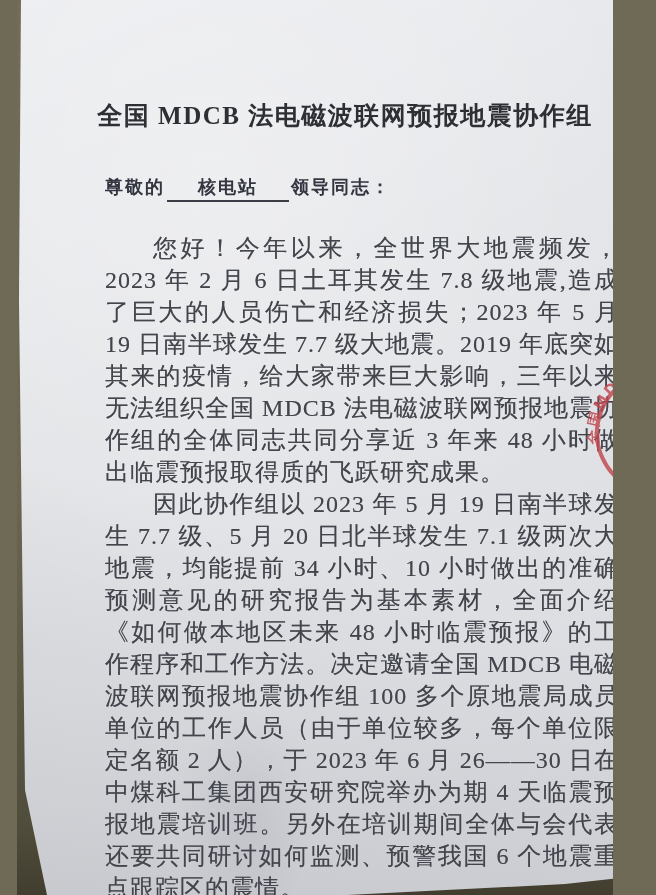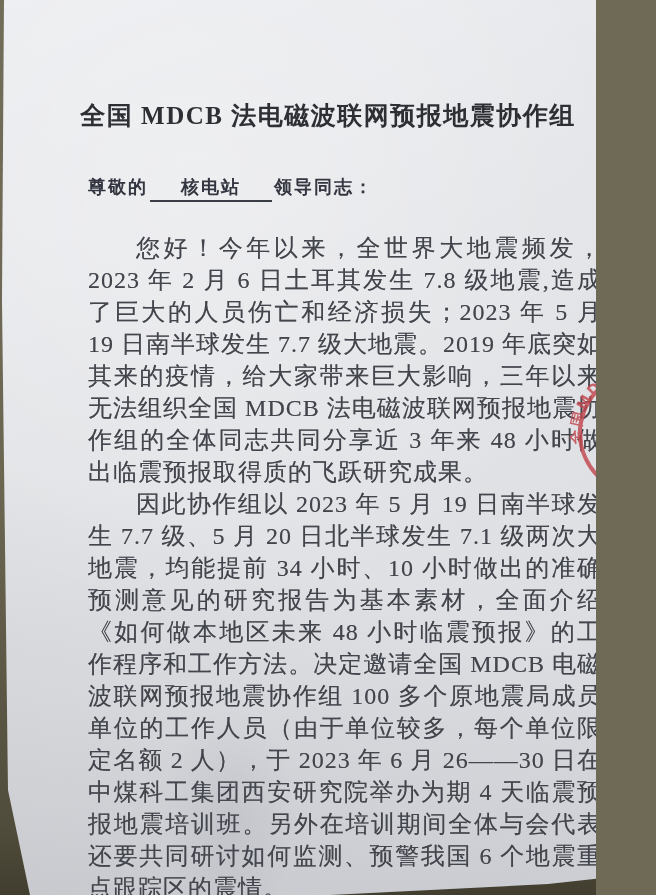--- a/index.html
+++ b/index.html
@@ -4,20 +4,21 @@
 <style>
   html,body{margin:0;padding:0;}
   body{
     width:656px;height:895px;overflow:hidden;
     font-family:"Liberation Serif","DejaVu Serif",serif;
     background:#6e6a55;
   }
   .photo{
     position:relative;width:596px;height:895px;overflow:hidden;
     background:linear-gradient(180deg,#716d58 0%,#6a6651 55%,#514d3c 92%,#413e30 100%);
+    margin-left:17px;
   }
   .bg-right{
     position:absolute;right:0;top:0;width:18px;height:520px;
     background:linear-gradient(180deg,#ddd0b0 0%,#d5c7a4 60%,#c9bb97 100%);
   }
   .paper{
     position:absolute;left:0;top:0;width:656px;height:895px;
     background:
       radial-gradient(120% 90% at 30% 20%, rgba(255,255,255,.28) 0%, rgba(255,255,255,0) 55%),
       linear-gradient(200deg, rgba(0,0,0,0) 60%, rgba(40,40,50,.10) 100%),

